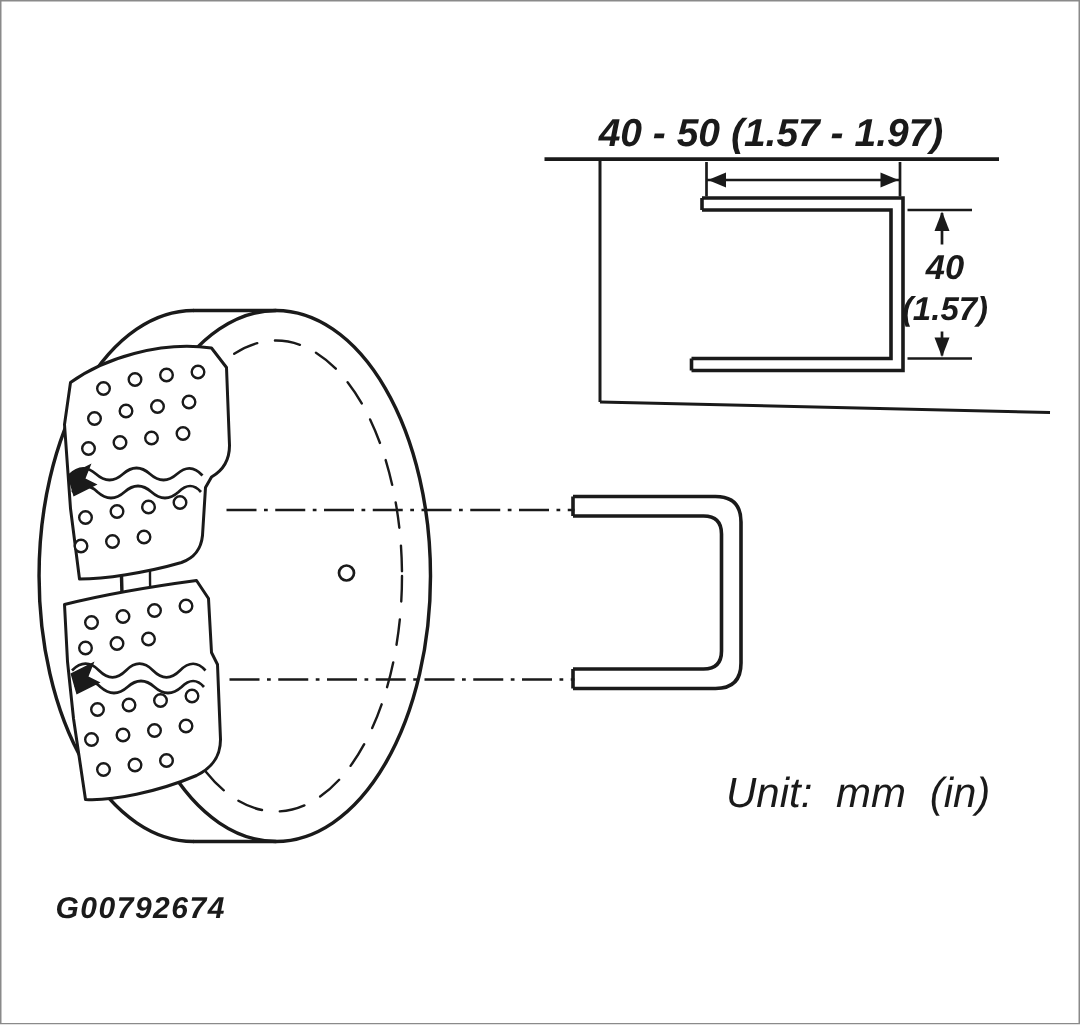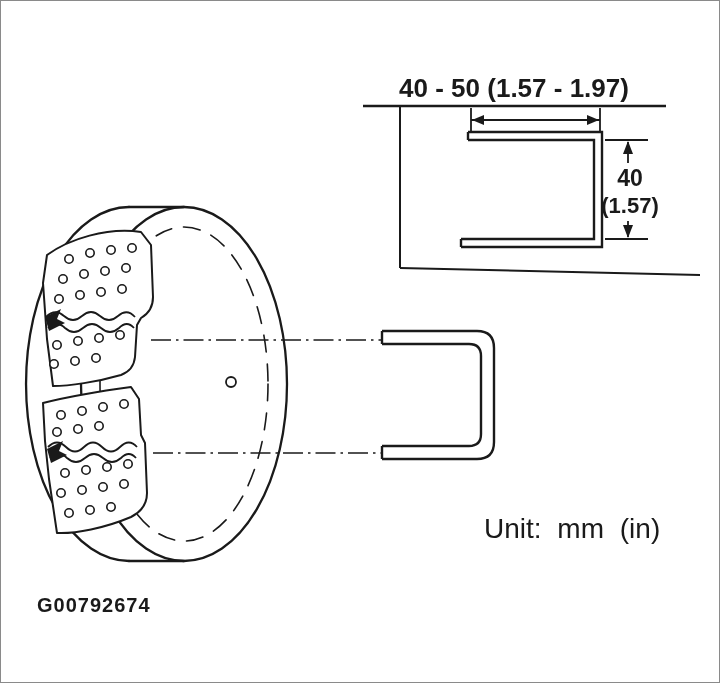--- a/index.html
+++ b/index.html
@@ -9,20 +9,21 @@
     font-family: "Liberation Sans", sans-serif;
   }
   .canvas {
     position: relative;
     width: 720px;
     height: 683px;
     background: #ffffff;
     border: 1px solid #8a8a8a;
     box-sizing: border-box;
     overflow: hidden;
+    font-style: italic;
   }
   svg text {
     font-family: "Liberation Sans", sans-serif;
     fill: #1a1a1a;
   }
 </style>
 </head>
 <body>
 
 <div class="canvas">

